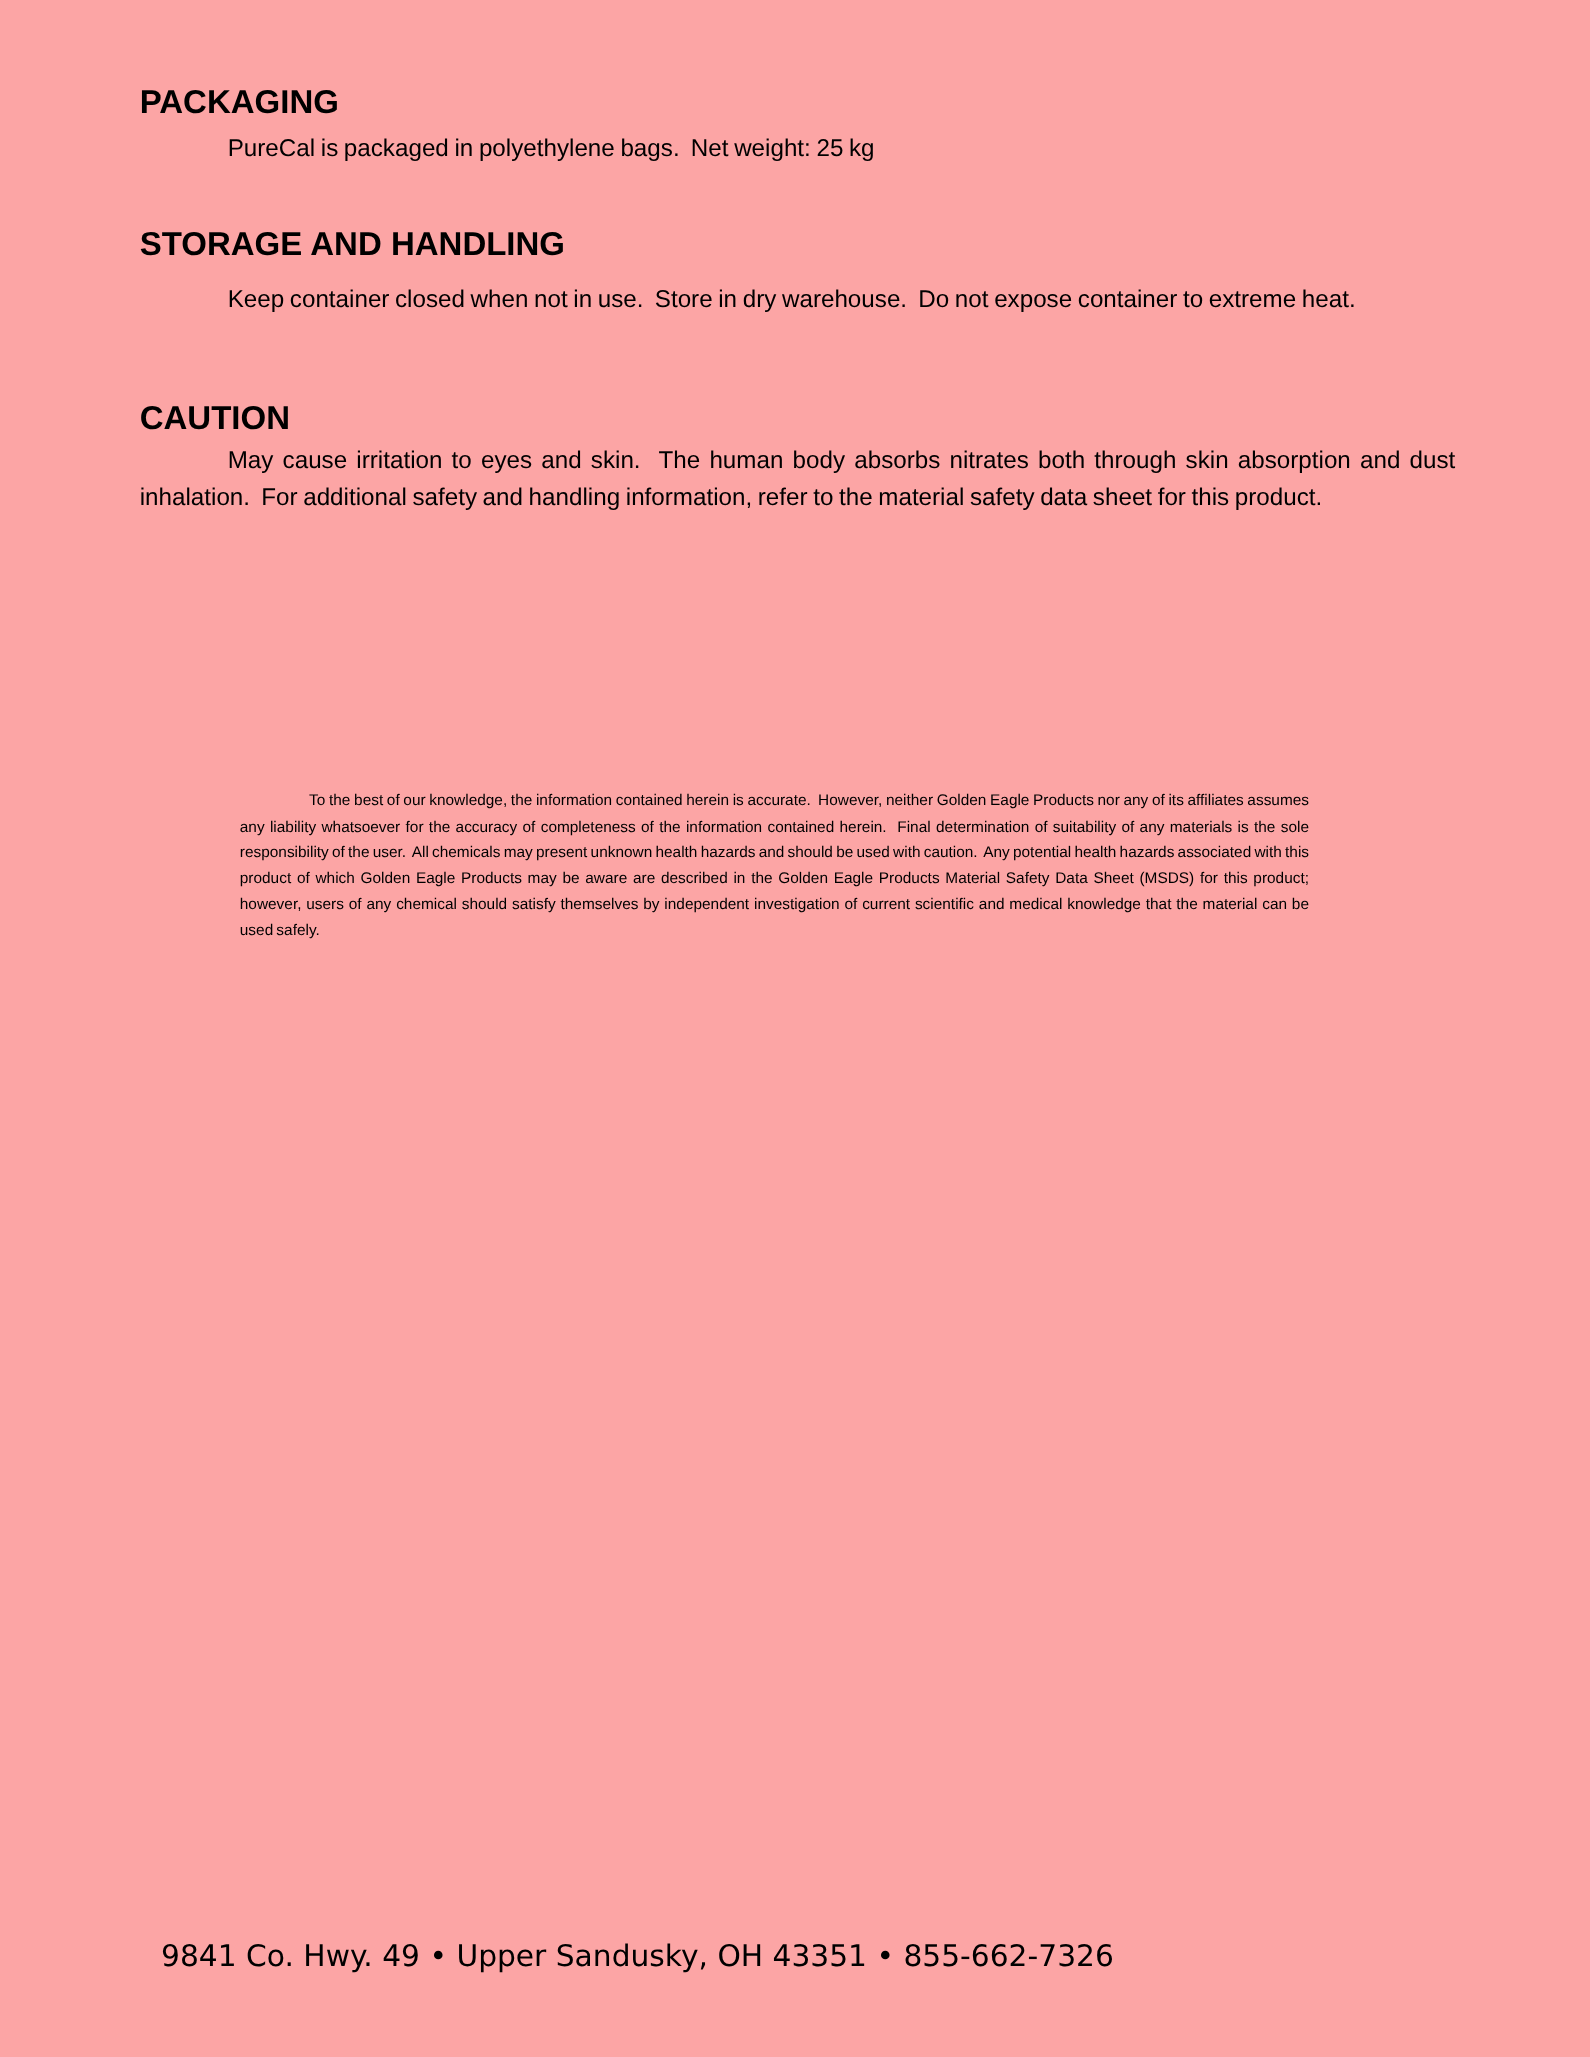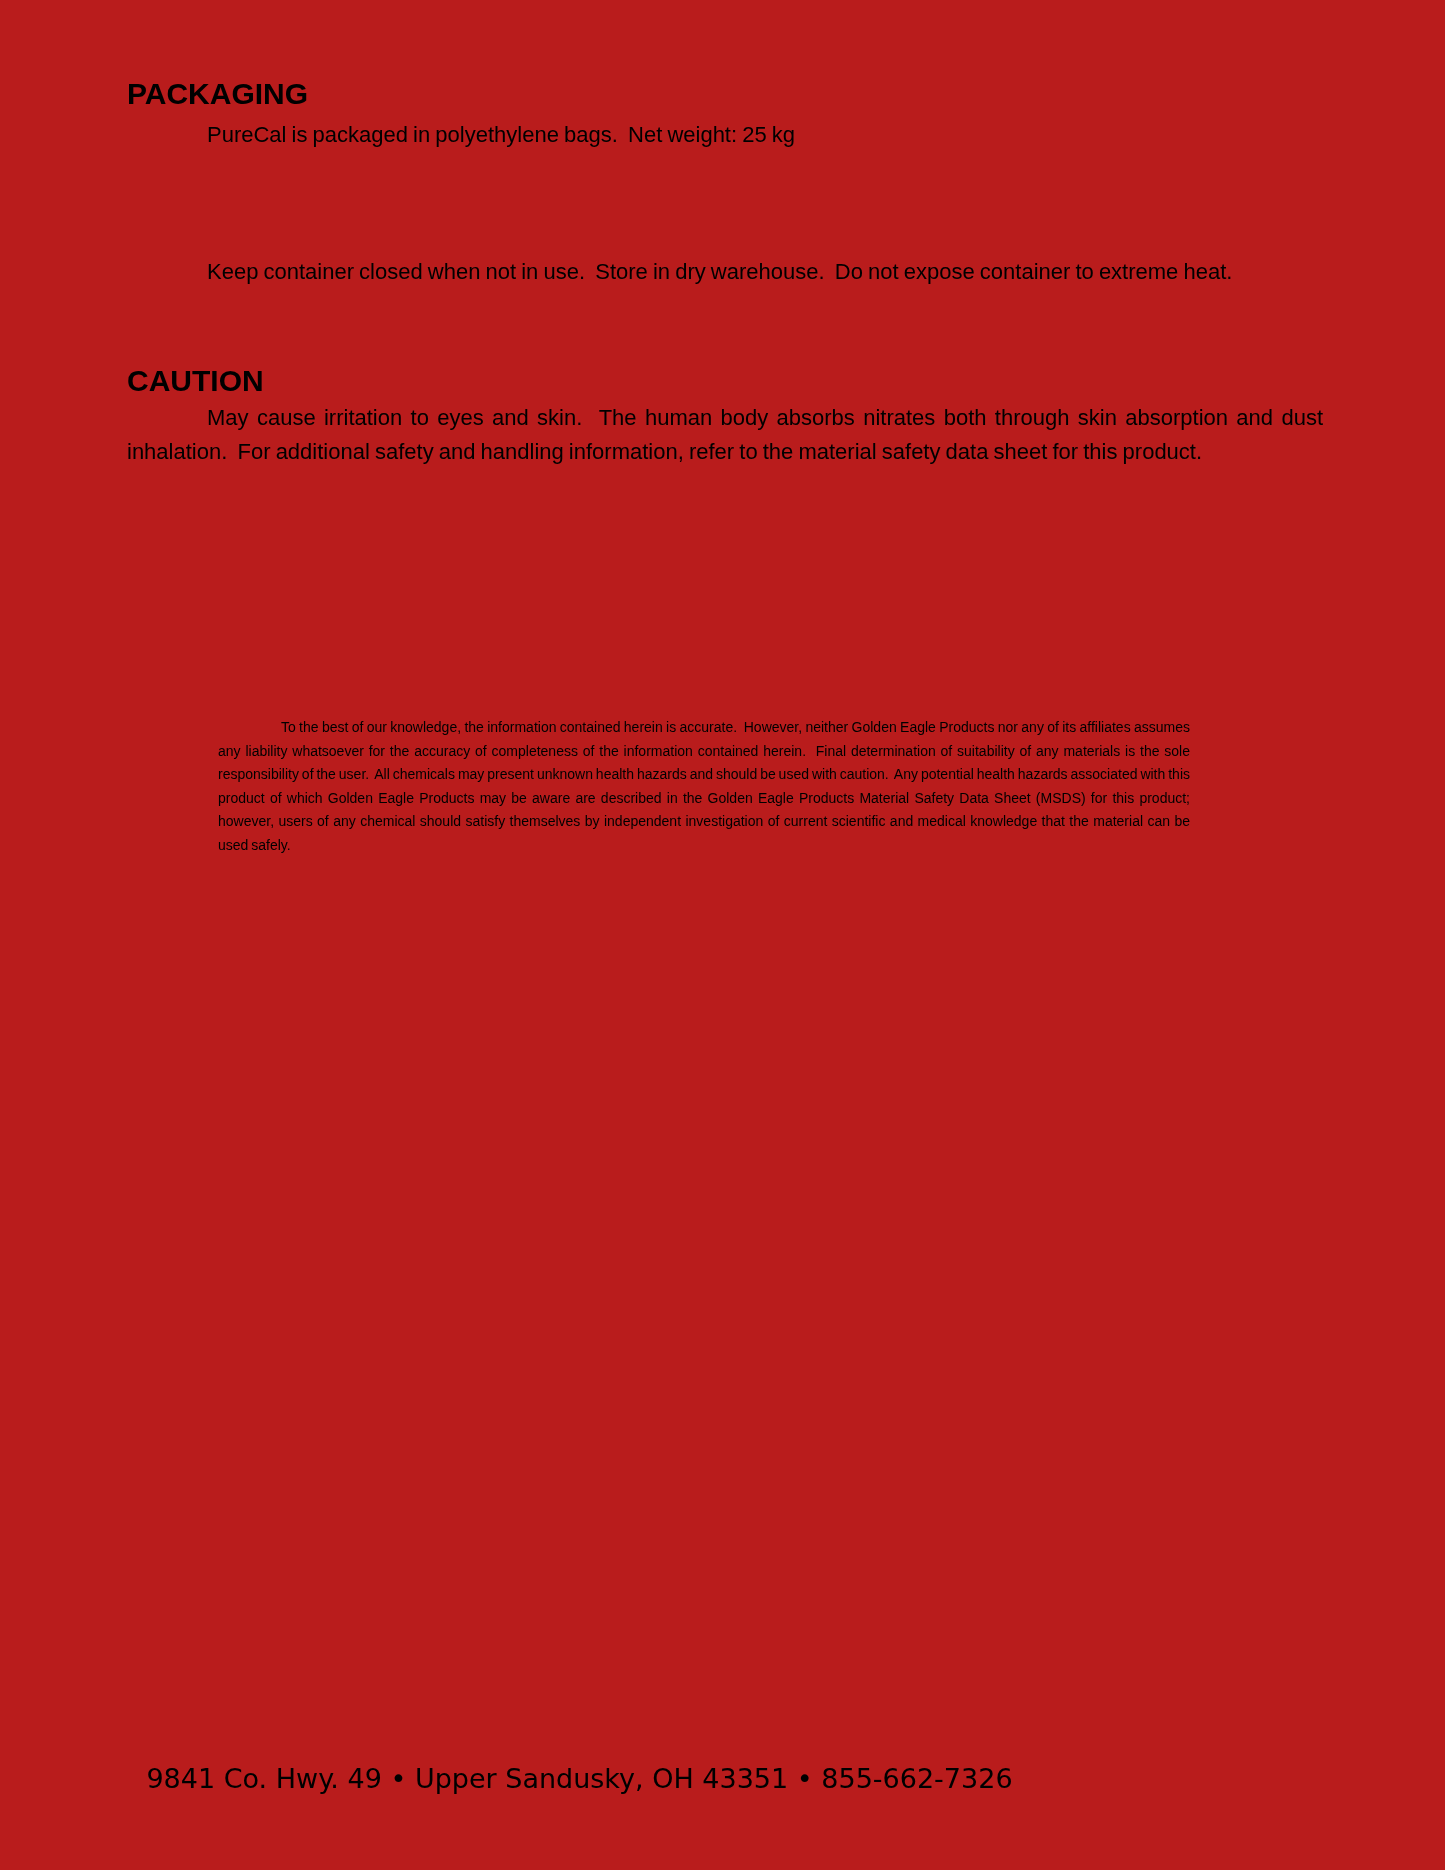--- a/index.html
+++ b/index.html
@@ -4,21 +4,21 @@
 <style>
   html, body {
     margin: 0;
     padding: 0;
     background: #ffffff;
   }
   .page {
     position: relative;
     width: 1445px;
     height: 1870px;
-    background: #b91c1c;
+    background: #fca5a5;
     color: #000000;
     font-family: "Liberation Sans", sans-serif;
     overflow: hidden;
   }
   .abs { position: absolute; }
   .sec-heading {
     left: 127px;
     width: 1200px;
     font-size: 30px;
     line-height: 36px;
@@ -68,20 +68,21 @@
   #sec2-b { top: 401px; }
 </style>
 </head>
 <body>
 
 <div class="page">
 
   <div id="sec0-h" class="abs sec-heading">PACKAGING</div>
   <div id="sec0-b" class="abs sec-body single">PureCal is packaged in polyethylene bags.  Net weight: 25 kg</div>
 
+  <div id="sec1-h" class="abs sec-heading">STORAGE AND HANDLING</div>
   <div id="sec1-b" class="abs sec-body">Keep container closed when not in use.  Store in dry warehouse.  Do not expose container to extreme heat.</div>
 
   <div id="sec2-b" class="abs sec-body">May cause irritation to eyes and skin.  The human body absorbs nitrates both through skin absorption and dust inhalation.  For additional safety and handling information, refer to the material safety data sheet for this product.</div>
   <div id="sec2-h" class="abs sec-heading">CAUTION</div>
 
   <div class="abs disclaimer">To the best of our knowledge, the information contained herein is accurate.  However, neither Golden Eagle Products nor any of its affiliates assumes any liability whatsoever for the accuracy of completeness of the information contained herein.  Final determination of suitability of any materials is the sole responsibility of the user.  All chemicals may present unknown health hazards and should be used with caution.  Any potential health hazards associated with this product of which Golden Eagle Products may be aware are described in the Golden Eagle Products Material Safety Data Sheet (MSDS) for this product; however, users of any chemical should satisfy themselves by independent investigation of current scientific and medical knowledge that the material can be used safely.</div>
 
   <div class="abs footer">9841 Co. Hwy. 49 • Upper Sandusky, OH 43351 • 855-662-7326</div>
 
 </div>

